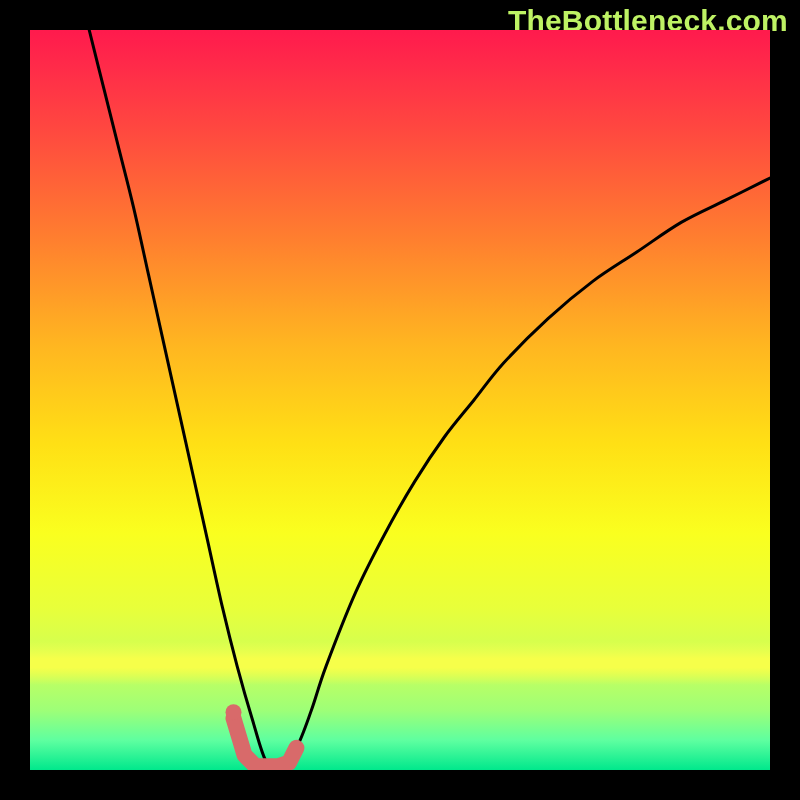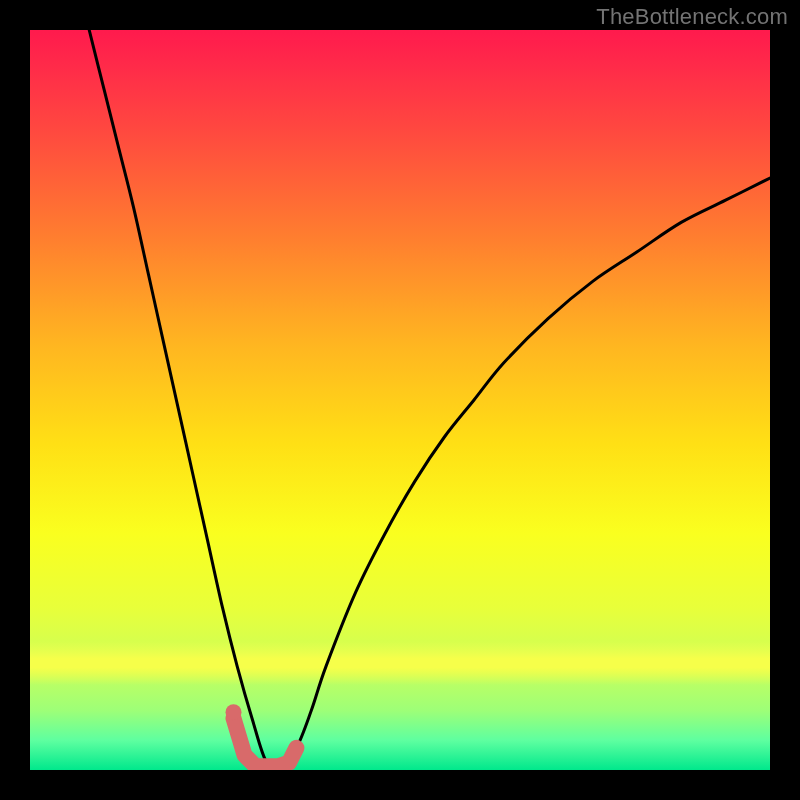--- a/index.html
+++ b/index.html
@@ -60,23 +60,23 @@
     left: 0;
     top: 0;
     width: 100%;
     height: 100%;
   }
   .watermark {
     position: absolute;
     top: 4px;
     right: 12px;
     font-family: Arial, Helvetica, sans-serif;
-    font-size: 22px;
-    font-weight: 400;
-    color: #737373;
+    font-size: 30px;
+    font-weight: 700;
+    color: #bef264;
     letter-spacing: 0.2px;
     user-select: none;
   }
 </style>
 </head>
 <body>
 
 <div class="frame">
   <div class="watermark">TheBottleneck.com</div>
   <div class="plot-area">

